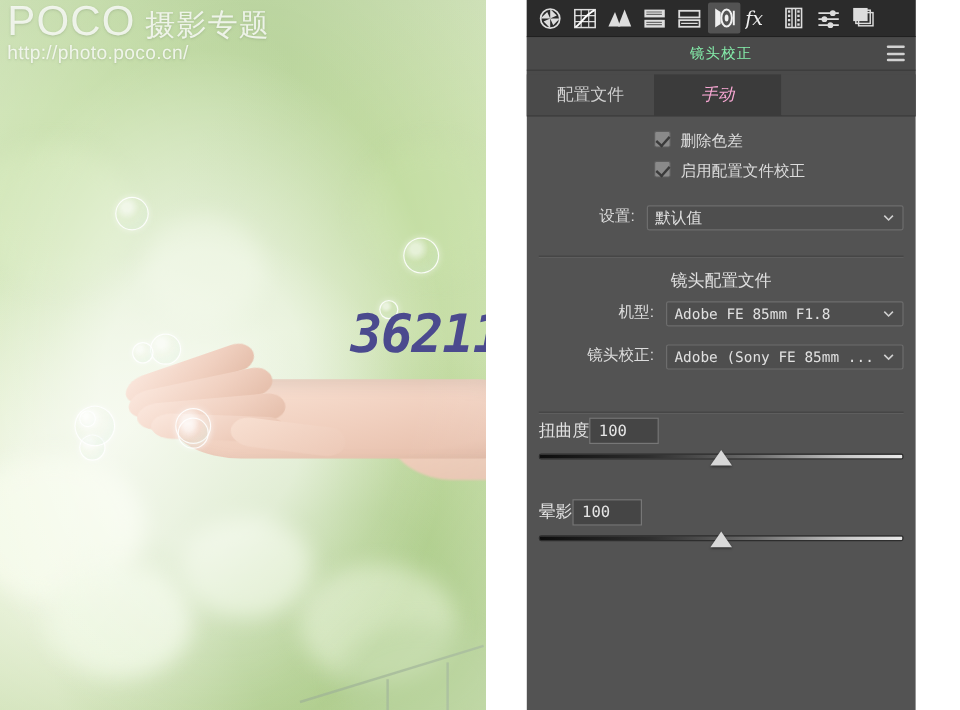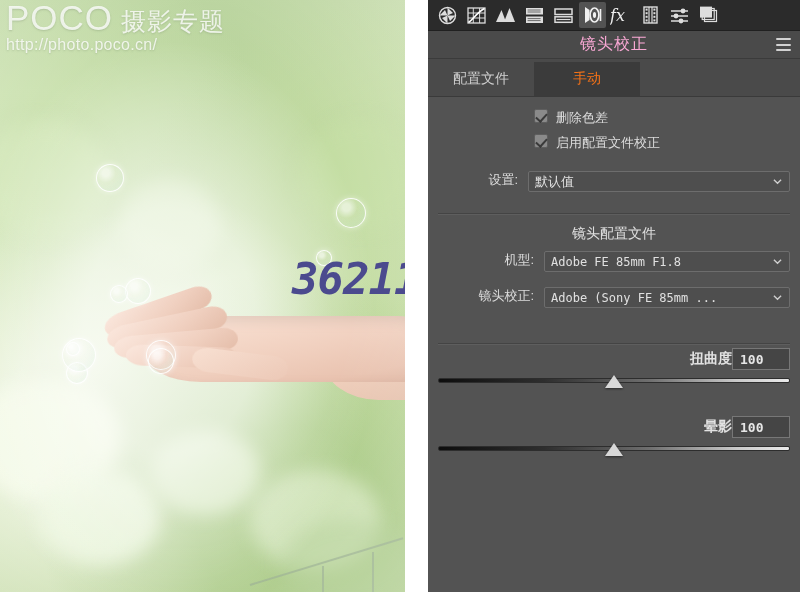--- a/index.html
+++ b/index.html
@@ -53,40 +53,40 @@
   .wm{ position:absolute; left:6px; top:4px; width:230px; color:rgba(255,255,255,.78);
      text-shadow:0 1px 2px rgba(120,140,110,.35); user-select:none; }
   .wm .l1{ font-size:25px; letter-spacing:1px; line-height:28px; font-weight:400; }
   .wm .l1 b{ font-weight:400; font-size:35px; }
   .wm .l2{ font-size:16px; line-height:19px; letter-spacing:.3px; }
   .bignum{ position:absolute; left:292px; top:255px; font-size:44px; line-height:48px;
      color:#4b4a8e; font-style:italic; font-weight:700; letter-spacing:-1px;
      font-family:"DejaVu Sans Mono","Liberation Mono",monospace; user-select:none; }
 
   
-  .panel{ position:absolute; left:428px; top:0; width:372px; height:592px;
+  .panel{ position:absolute; left:439px; top:0; width:324px; height:592px;
      background:#535353; color:#d8d8d8; font-size:13px; }
   .panel-tabbar{ height:31px; background:#2b2b2b; display:flex; align-items:center;
      padding-left:6px; gap:2px; border-bottom:1px solid #202020; }
   .ticon{ width:27px; height:26px; display:flex; align-items:center; justify-content:center;
      border-radius:2px; }
   .ticon.sel{ background:#535353; }
   .ticon svg{ display:block; }
   .panel-head{ height:28px; background:#4a4a4a; border-bottom:1px solid #3b3b3b;
      display:flex; align-items:center; justify-content:center; position:relative; }
-  .panel-head .ttl{ font-size:16px; color:#f9a8d4; letter-spacing:1px; }
+  .panel-head .ttl{ font-size:12px; color:#86efac; letter-spacing:1px; }
   .burger{ position:absolute; right:9px; top:7px; width:15px; height:13px;
      display:flex; flex-direction:column; justify-content:space-between; }
   .burger i{ display:block; height:2px; background:#d2d2d2; border-radius:1px; }
 
   .tabs{ height:38px; background:#4a4a4a; display:flex; align-items:flex-end;
      border-bottom:1px solid #3a3a3a; }
   .tab{ height:34px; min-width:106px; display:flex; align-items:center; justify-content:center;
      font-size:14px; color:#cfcfcf; background:#4a4a4a; }
-  .tab.active{ background:#3b3b3b; color:#f97316; }
+  .tab.active{ background:#3b3b3b; color:#f9a8d4;font-style:italic; }
   .tabs-fill{ flex:1; height:34px; background:#4a4a4a; }
 
   .body{ padding:0 10px; }
   .row{ display:flex; align-items:flex-start; }
   .chk-row{ margin-left:96px; height:25px; }
   .cbox{ width:14px; height:14px; background:#8a8a8a; border:1px solid #5e5e5e;
      border-radius:2px; position:relative; margin-right:8px; }
   .cbox:after{ content:""; position:absolute; left:3px; top:1px; width:5px; height:9px;
      border:solid #3a3a3a; border-width:0 2px 2px 0; transform:rotate(42deg); }
   .chk-lbl{ font-size:13px; color:#dcdcdc; }
@@ -97,21 +97,21 @@
      border-radius:2px; display:flex; align-items:center; padding:0 6px;
      font-size:12px; color:#e0e0e0; position:relative;
      font-family:"DejaVu Sans Mono","Liberation Mono",monospace; }
   .sel-box .cn{ font-family:"Liberation Sans",sans-serif; font-size:13px; }
   .caret{ position:absolute; right:7px; top:5px; width:9px; height:9px; }
 
   .divider{ height:1px; background:#444; margin:6px 0 0; box-shadow:0 1px 0 #5e5e5e; }
   .sect-title{ text-align:center; font-size:14px; color:#e0e0e0; padding:11px 0 8px; }
 
   .slider-block{ padding:2px 0 4px; }
-  .sl-top{ display:flex; align-items:center; justify-content:flex-end; height:26px;font-weight:bold; }
+  .sl-top{ display:flex; align-items:center; justify-content:flex-start; height:26px; }
   .sl-name{ font-size:14px; color:#e2e2e2; }
   .sl-val{ width:58px; height:22px; background:#454545; border:1px solid #777;
      color:#e6e6e6; font-size:13px; display:flex; align-items:center; padding-left:7px;
      font-family:"DejaVu Sans Mono","Liberation Mono",monospace; }
   .track-wrap{ position:relative; height:16px; margin-top:2px; }
   .track{ position:absolute; left:0; right:0; top:4px; height:5px; border-radius:2px;
      background:linear-gradient(90deg,#0d0d0d 0%,#2e2e2e 30%,#6f6f6f 60%,#c9c9c9 85%,#eaeaea 100%);
      border:1px solid #2d2d2d; }
   .thumb{ position:absolute; top:1px; width:0; height:0;
      border-left:9px solid transparent; border-right:9px solid transparent;

